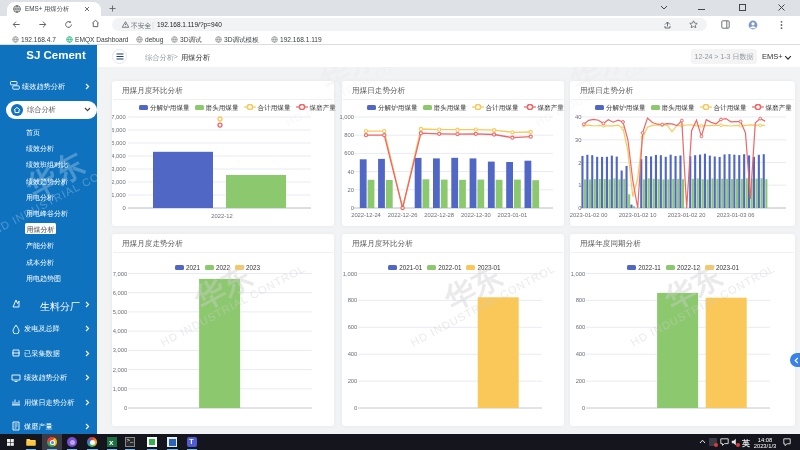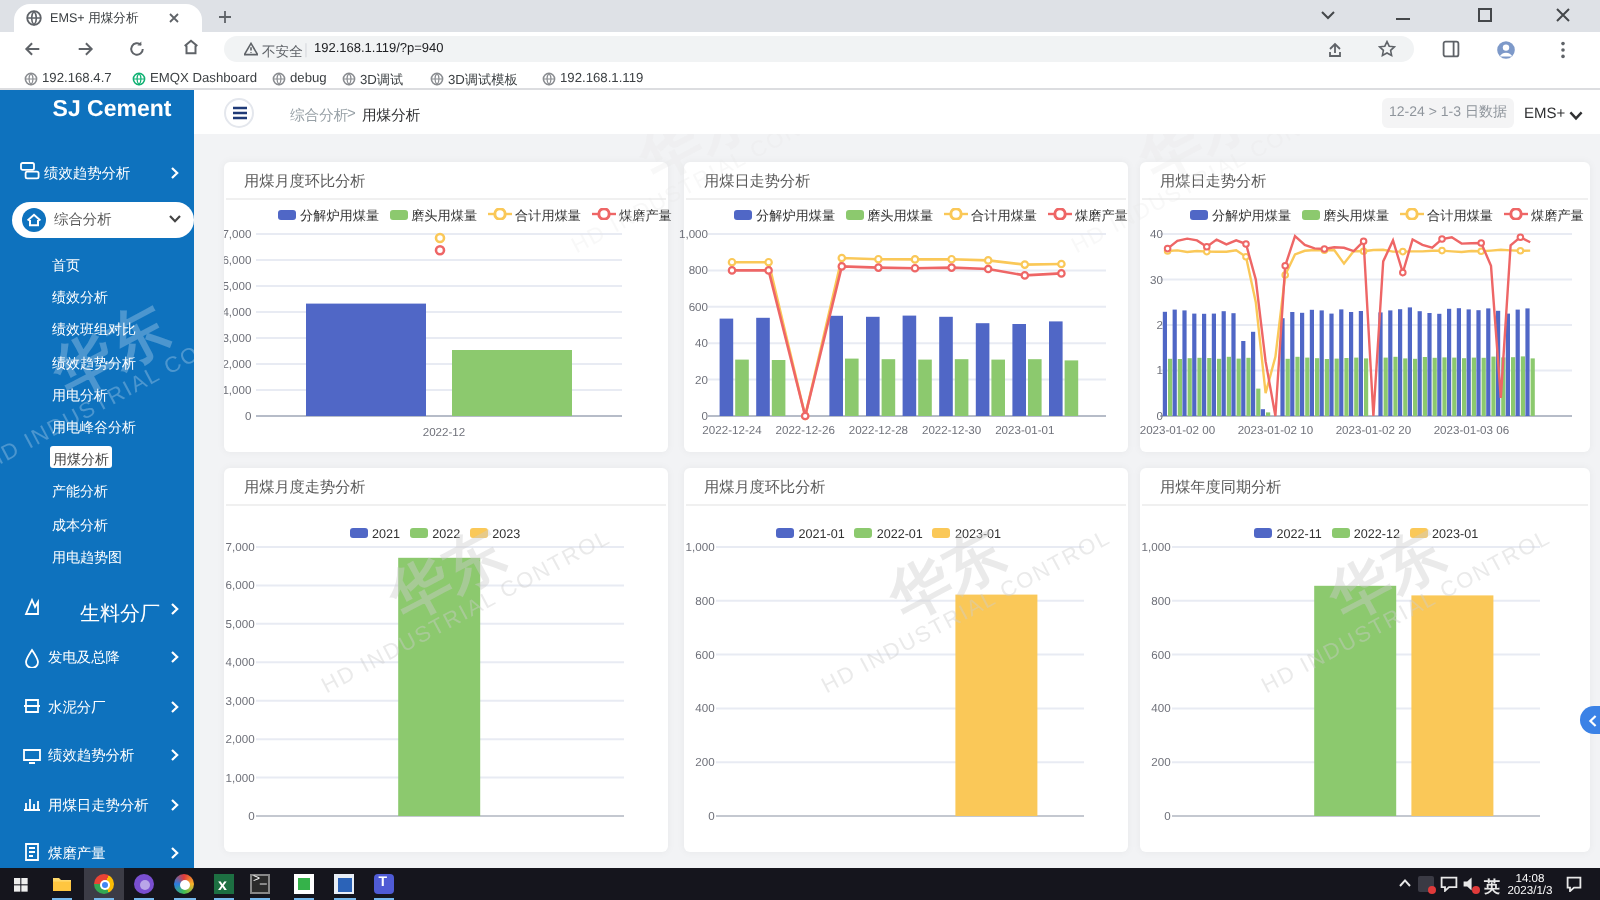--- a/index.html
+++ b/index.html
@@ -150,21 +150,21 @@
 <svg class="abs" style="left:11px;top:278.5px" width="10" height="10" viewBox="0 0 10 10">
       <path d="M5 1C3 4 2 5.5 2 7a3 3 0 0 0 6 0C8 5.5 7 4 5 1z" fill="none" stroke="#fff" stroke-width="0.9"></path>
     </svg>
 <div class="abs" style="left:24px;top:279.2px;font-size:7.2px;color:#fff">发电及总降</div>
 <svg class="abs" style="left:85px;top:280px" width="5" height="7" viewBox="0 0 5 7">
       <path d="M1 1l2.6 2.5L1 6" fill="none" stroke="#fff" stroke-width="1.1"></path>
     </svg>
 <svg class="abs" style="left:11px;top:303.0px" width="10" height="10" viewBox="0 0 10 10">
       <path d="M1 5h8M2 2h6v6H2z" fill="none" stroke="#fff" stroke-width="0.9"></path>
     </svg>
-<div class="abs" style="left:24px;top:303.7px;font-size:7.2px;color:#fff">水泥分厂</div>
+<div class="abs" style="left:24px;top:303.7px;font-size:7.2px;color:#fff">已采集数据</div>
 <svg class="abs" style="left:85px;top:304.5px" width="5" height="7" viewBox="0 0 5 7">
       <path d="M1 1l2.6 2.5L1 6" fill="none" stroke="#fff" stroke-width="1.1"></path>
     </svg>
 <svg class="abs" style="left:11px;top:327.5px" width="10" height="10" viewBox="0 0 10 10">
       <path d="M1 2h8v5H1zM3.5 8.5h3" fill="none" stroke="#fff" stroke-width="0.9"></path>
     </svg>
 <div class="abs" style="left:24px;top:328.2px;font-size:7.2px;color:#fff">绩效趋势分析</div>
 <svg class="abs" style="left:85px;top:329px" width="5" height="7" viewBox="0 0 5 7">
       <path d="M1 1l2.6 2.5L1 6" fill="none" stroke="#fff" stroke-width="1.1"></path>
     </svg>

